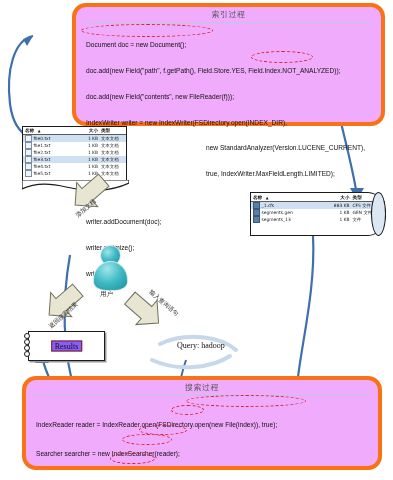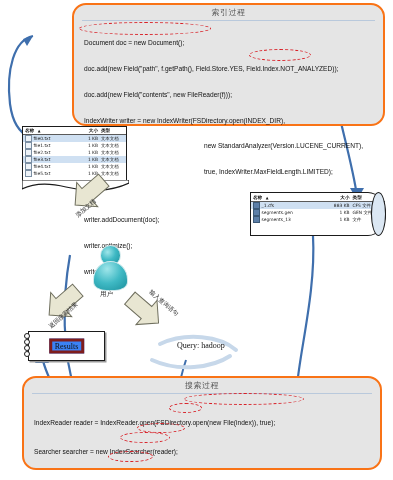--- a/index.html
+++ b/index.html
@@ -7,23 +7,23 @@
     width:393px;height:480px;position:relative;overflow:hidden;
     background:#ffffff;
     font-family:"Liberation Serif", serif;
     color:#1a1a1a;
   }
   #stage{position:absolute;inset:0;width:393px;height:480px;}
 
   
   .proc-box{
     position:absolute;
-    border:2px solid #f97316;
+    border:4px solid #f97316;
     border-radius:14px;
-    background:#e5e5e5;
+    background:#f0abfc;
     box-sizing:border-box;
   }
   .proc-title{
     position:absolute;left:0;right:0;top:0;height:15px;
     text-align:center;
     font-size:8px;
     font-family:"DejaVu Sans", sans-serif;
     color:#555555;
     line-height:15px;
     letter-spacing:.5px;
@@ -126,23 +126,23 @@
   }
 
   
   .results{
     position:absolute;background:#ffffff;
     border:1.3px solid #1b1b1b;
     box-shadow:1.5px 1.5px 0 #9a9a9a;
   }
   .results-inner{
     position:absolute;left:50%;top:50%;transform:translate(-50%,-50%);
-    border:3px solid #7f1d1d;padding:0 3px;
+    border:1px solid #7f1d1d;padding:0 3px;
     font-size:8px;font-family:"Liberation Serif", serif;color:#111;
-    background:#3b82f6;
+    background:#8b5cf6;
   }
   .spiral{
     position:absolute;width:4px;height:4px;border:1px solid #1b1b1b;
     border-radius:50%;background:#fff;
   }
 
   .query-text{
     position:absolute;font-size:8px;color:#111;
     font-family:Liberation Serif, serif;
   }

